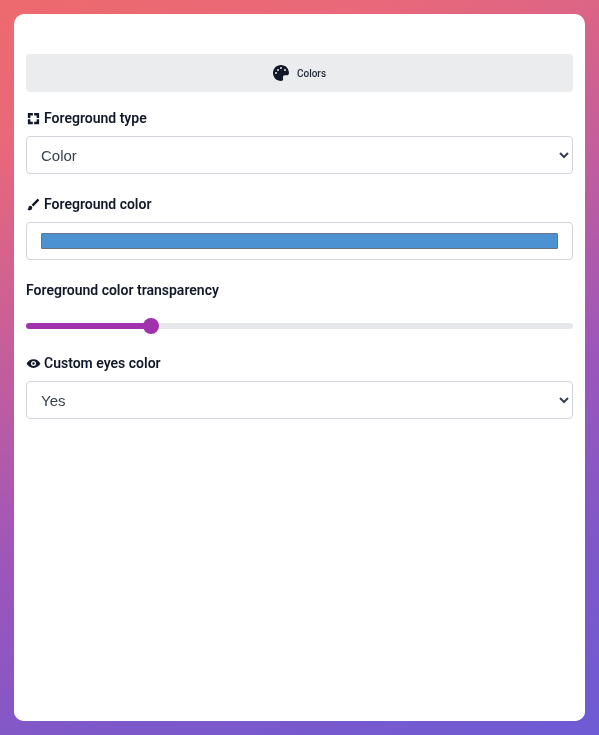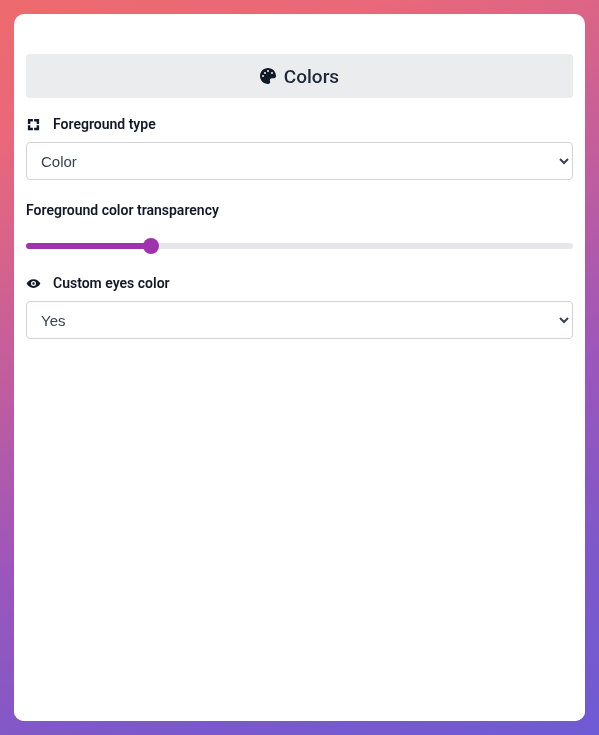--- a/index.html
+++ b/index.html
@@ -32,37 +32,37 @@
     background:#fff;
     margin:0;
     flex:1;
     border-radius:0 0 10px 10px;
     padding: 10px 12px 14px 12px;
     overflow:hidden;
   }
   .section-header {
     background: #ebecee;
     border-radius: 4px;
-    height: 44px;
+    height: 38px;
     display:flex;
     align-items:center;
     justify-content:center;
     gap:8px;
     color:#1f2937;
-    font-size:19px;
+    font-size:10px;
     font-weight:500;
     margin-bottom: 18px;
   }
   .field {
     margin-bottom: 22px;
   }
   .field-label {
     display:flex;
     align-items:center;
-    gap:12px;
+    gap:3px;
     font-size:14px;
     font-weight:600;
     color:#111827;
     margin-bottom:10px;
   }
   .select {
     width:100%;
     height:38px;
     border:1px solid #d1d5db;
     border-radius:4px;
@@ -132,20 +132,31 @@
         <svg class="icon-svg" viewBox="0 0 24 24">
             <path d="M3 3h8v4H7v4H3V3zm10 0h8v8h-4V7h-4V3zM3 13h4v4h4v4H3v-8zm14 0h4v8h-8v-4h4v-4z"></path>
           </svg>
         <span>Foreground type</span>
       </div>
       <select class="select">
         <option>Color</option>
       </select>
     </div>
 
+    <div class="field">
+      <div class="field-label">
+        <svg class="icon-svg" viewBox="0 0 24 24">
+            <path d="M20.71 4.63l-1.34-1.34a1 1 0 0 0-1.41 0L9 12.25L11.75 15l8.96-8.96a1 1 0 0 0 0-1.41zM7 14c-1.66 0-3 1.34-3 3c0 1.31-1.16 2-2 2c.92 1.22 2.49 2 4 2c2.21 0 4-1.79 4-4c0-1.66-1.34-3-3-3z"></path>
+          </svg>
+        <span>Foreground color</span>
+      </div>
+      <div class="color-box">
+        <div class="color-swatch" style="background:#4b92d2"></div>
+      </div>
+    </div>
 
 
     <div class="field">
       <div class="field-label">
         <span>Foreground color transparency</span>
       </div>
       <div class="slider-wrap">
         <input type="range" class="slider" value="22" min="0" max="100" style="--pct: 22%;">
       </div>
     </div>

